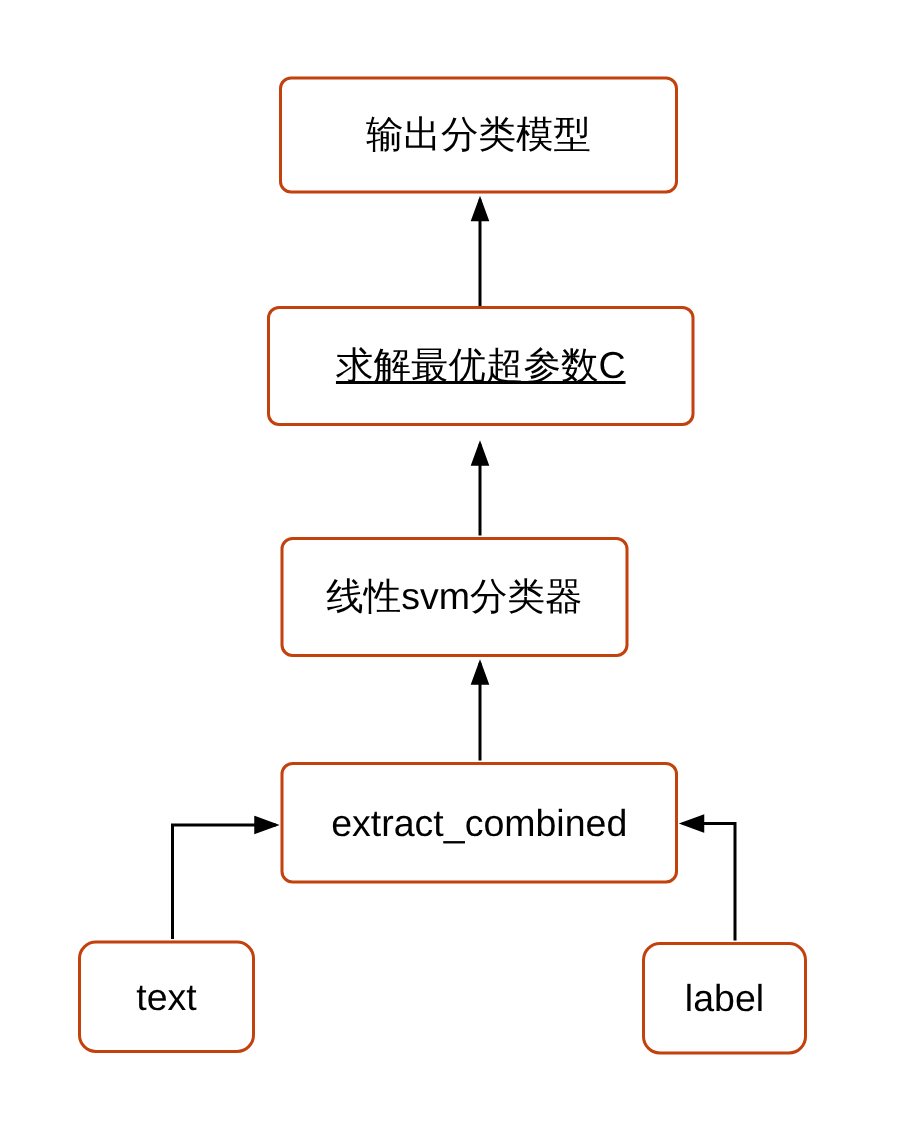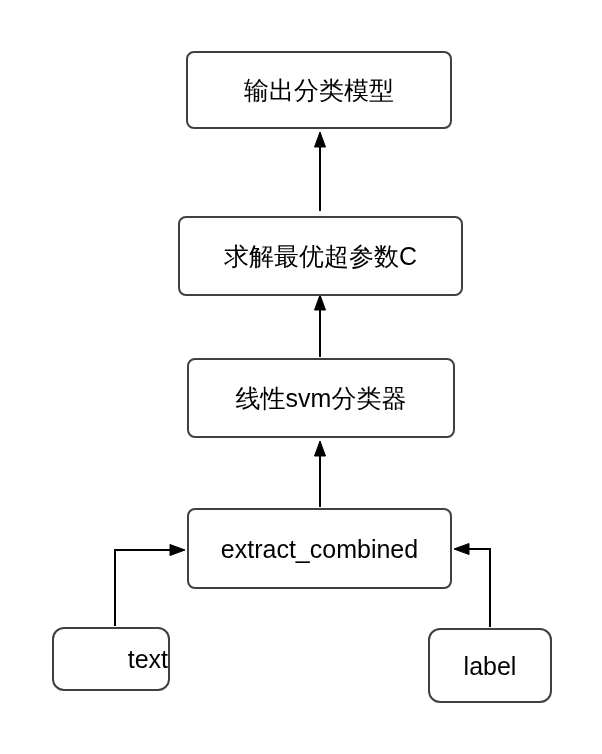--- a/index.html
+++ b/index.html
@@ -19,21 +19,21 @@
     position: absolute;
     left: 0;
     top: 0;
     width: 602px;
     height: 754px;
   }
   .node {
     position: absolute;
     box-sizing: border-box;
     background: #ffffff;
-    border: 2px solid #404040;
+    border: 2px solid #c2410c;
     border-radius: 8px;
     display: flex;
     flex-direction: column;
     align-items: center;
     justify-content: center;
     font-size: 25px;
     line-height: 30px;
     color: #000000;
     text-align: center;
   }
@@ -59,33 +59,33 @@
     <path d="M320,357 L320,296" marker-end="url(#arrow)"></path>
     <path d="M320,507 L320,442" marker-end="url(#arrow)"></path>
     <path d="M115,626 L115,550 L184,550" marker-end="url(#arrow)"></path>
     <path d="M490,627 L490,549 L455,549" marker-end="url(#arrow)"></path>
   </svg>
 
   <div class="node" style="left:186px; top:51px; width:266px; height:78px;">
     <span class="line">输出分类模型</span>
   </div>
 
-  <div class="node" style="left:178px; top:216px; width:285px; height:80px;">
+  <div class="node" style="left:178px; top:204px; width:285px; height:80px;text-decoration:underline;">
     <span class="line">求解最优超参数C</span>
   </div>
 
-  <div class="node" style="left:187px; top:358px; width:268px; height:80px;">
+  <div class="node" style="left:187px; top:358px; width:232px; height:80px;">
     <span class="line">线性svm分类器</span>
   </div>
 
   <div class="node" style="left:187px; top:508px; width:265px; height:81px;">
     <span class="line">extract_combined</span>
   </div>
 
-  <div class="node small" style="left:52px; top:627px; width:118px; height:64px;align-items:flex-end;">
+  <div class="node small" style="left:52px; top:627px; width:118px; height:75px;">
     <span class="line">text</span>
   </div>
 
-  <div class="node small" style="left:428px; top:628px; width:124px; height:75px;">
+  <div class="node small" style="left:428px; top:628px; width:110px; height:75px;">
     <span class="line">label</span>
   </div>
 
 </div>
 
 </body></html>

